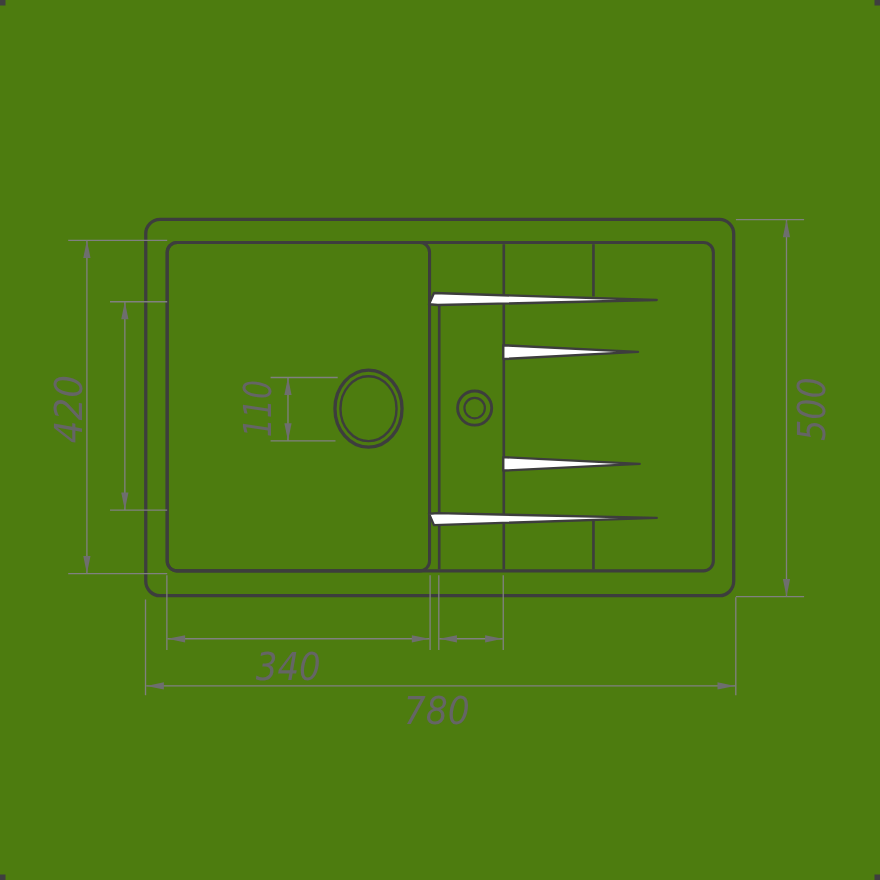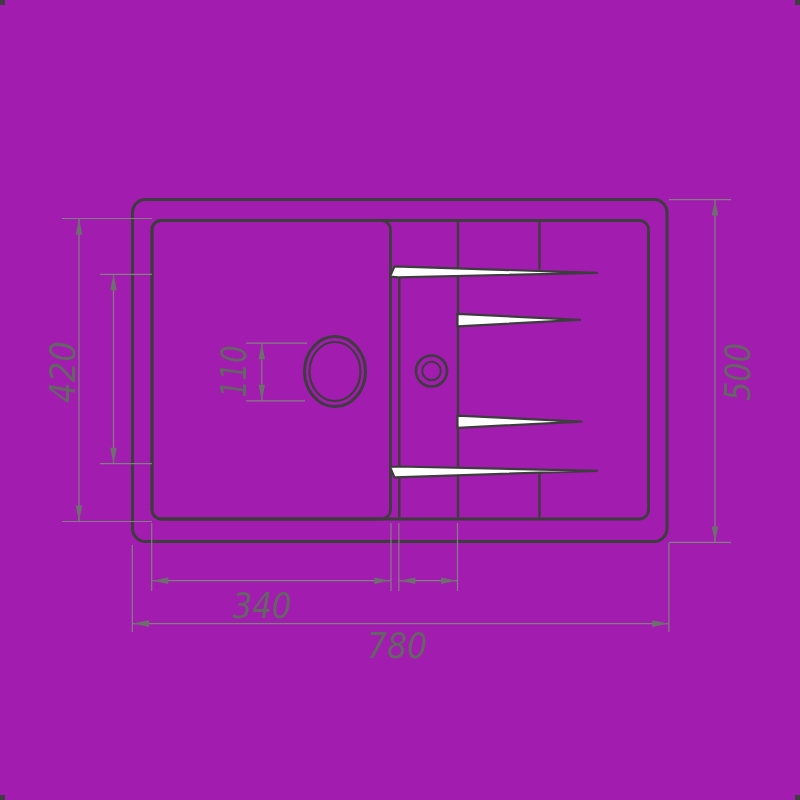--- a/index.html
+++ b/index.html
@@ -1,16 +1,16 @@
 <!DOCTYPE html>
 <html><head>
 <meta charset="utf-8">
 <style>
   html,body{margin:0;padding:0;background:#ffffff;}
-  #stage{position:relative;width:800px;height:800px;background:#a21caf;overflow:hidden;
+  #stage{position:relative;width:800px;height:800px;background:#4d7c0f;overflow:hidden;
          font-family:"DejaVu Sans","Liberation Sans",sans-serif;}
   svg{position:absolute;left:0;top:0;}
   .dimtext{font-family:"DejaVu Sans","Liberation Sans",sans-serif;
            font-style:italic;font-size:35px;fill:#656565;}
   .corner-mark{position:absolute;width:5px;height:5px;background:#3f3f3f;}
   .cm-tl{left:0;top:0;}  .cm-tr{right:0;top:0;}
   .cm-bl{left:0;bottom:0;} .cm-br{right:0;bottom:0;}
 </style>
 </head>
 <body>

